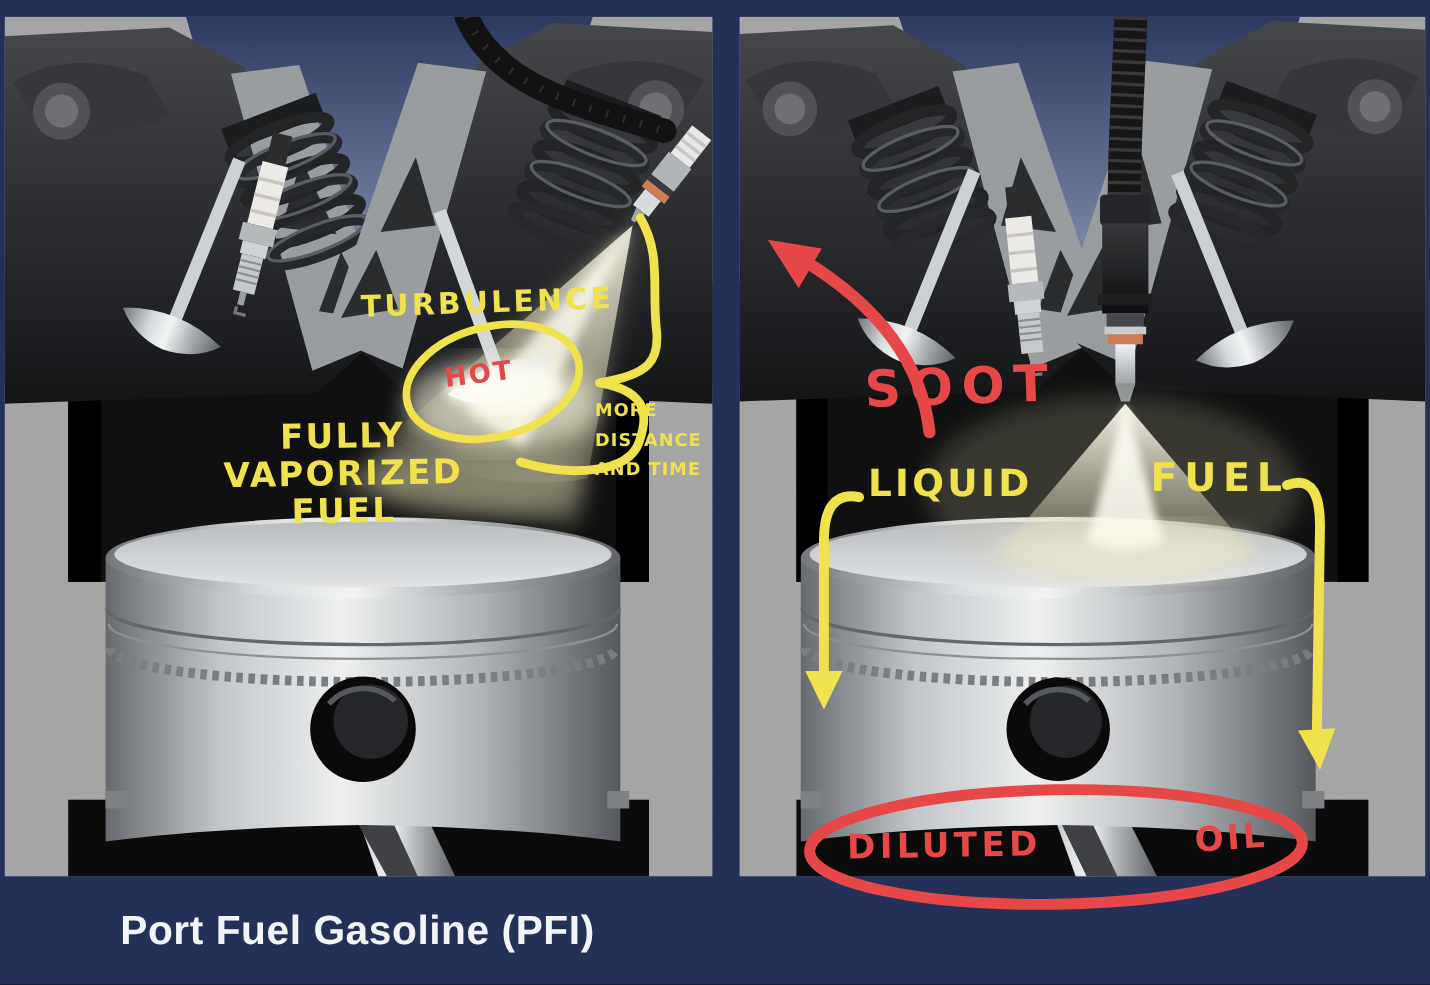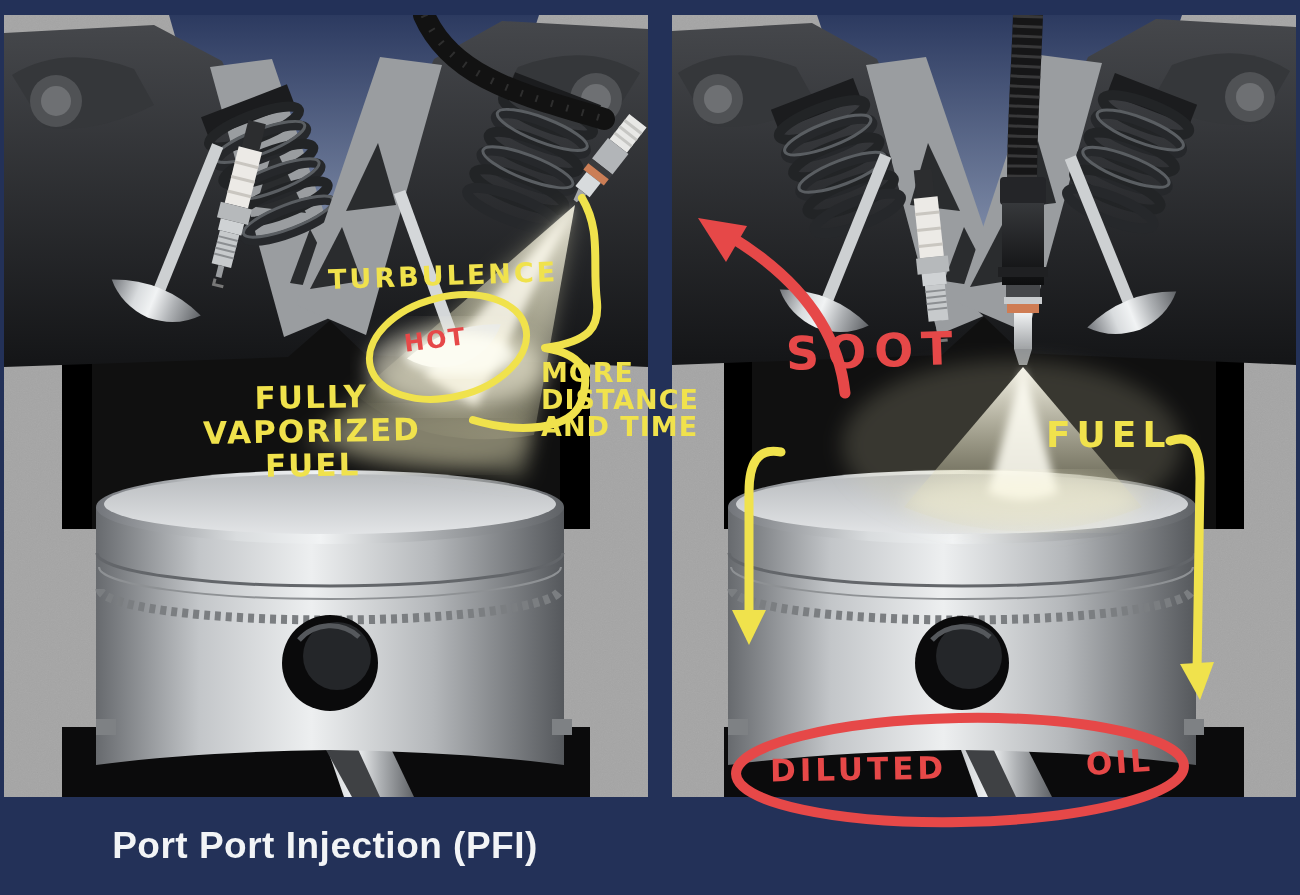--- a/index.html
+++ b/index.html
@@ -28,21 +28,21 @@
   .anno-yellow{stroke:var(--annotation-yellow,#f0e24c);}
   .anno-red{stroke:var(--annotation-red,#e64848);}
   .anno-red-fill{fill:var(--annotation-red,#e64848);stroke:none;}
   .hand{position:absolute;z-index:6;font-family:"DejaVu Sans",sans-serif;font-weight:bold;
         text-transform:uppercase;white-space:nowrap;pointer-events:none;}
   .hand-yellow{color:var(--annotation-yellow,#f0e24c);}
   .hand-red{color:var(--annotation-red,#e64848);}
   .lbl-turbulence{left:328px;top:260px;font-size:27px;letter-spacing:3px;transform:rotate(-2deg);}
   .lbl-hot{left:404px;top:326px;font-size:24px;letter-spacing:2px;transform:rotate(-7deg);}
   .lbl-fully{left:188px;top:380px;width:248px;text-align:center;font-size:31px;line-height:34px;letter-spacing:2px;transform:rotate(-1deg);}
-  .lbl-more{left:541px;top:359px;font-size:27px;line-height:27px;letter-spacing:1px;}
+  .lbl-more{left:541px;top:359px;font-size:16px;line-height:27px;letter-spacing:1px;}
   .lbl-soot{left:786px;top:324px;font-size:46px;letter-spacing:8px;transform:rotate(-2deg);}
   .lbl-liquid{left:789px;top:420px;font-size:34px;letter-spacing:3px;}
   .lbl-fuel{left:1046px;top:414px;font-size:36px;letter-spacing:6px;}
   .lbl-diluted{left:770px;top:751px;font-size:31px;letter-spacing:4px;transform:rotate(-1deg);}
   .lbl-oil{left:1086px;top:744px;font-size:31px;letter-spacing:3px;transform:rotate(-4deg);}
   .hand span{display:block;}
 </style>
 </head>
 <body>
 
@@ -409,21 +409,21 @@
         <path d="M351,352 L232,492 Q290,516 351,516 Q412,516 470,492 Z" fill="url(#Rspray)"></path>
         <path d="M351,352 L316,478 Q351,492 386,478 Z" fill="rgba(255,254,245,0.85)" filter="url(#Rblur4)"></path>
         <ellipse cx="351" cy="486" rx="118" ry="26" fill="rgba(248,244,215,0.5)" filter="url(#Rblur10)"></ellipse>
       </g>
     </svg>
   </div>
 
   <div class="divider"></div>
 
   <div class="caption-bar">
-    <div class="caption caption-left">Port Port Injection (PFI)</div>
+    <div class="caption caption-left">Port Fuel Gasoline (PFI)</div>
   </div>
 
   <svg class="anno-layer" viewBox="0 0 1300 895">
     <ellipse class="anno anno-yellow" cx="448" cy="347" rx="80" ry="50" stroke-width="7" transform="rotate(-14 448 347)"></ellipse>
     <path class="anno anno-yellow" stroke-width="8" d="M582,198 C602,232 592,262 597,302 C599,327 591,341 545,348 C593,356 588,382 581,402 C571,430 520,434 473,420"></path>
     <path class="anno anno-red" stroke-width="11" d="M845,393 C838,330 798,278 731,237"></path>
     <polygon class="anno-red-fill" points="698,218 747,226 726,262"></polygon>
     <path class="anno anno-yellow" stroke-width="9" d="M781,452 C757,447 749,465 749,492 L749,618"></path>
     <polygon points="732,610 766,610 749,645" style="fill:var(--annotation-yellow,#f0e24c)"></polygon>
     <path class="anno anno-yellow" stroke-width="9" d="M1170,441 C1194,432 1200,452 1200,478 L1197,672"></path>
@@ -437,17 +437,18 @@
     <span>FULLY</span>
     <span>VAPORIZED</span>
     <span>FUEL</span>
   </div>
   <div class="hand hand-yellow lbl-more">
     <span>MORE</span>
     <span>DISTANCE</span>
     <span>AND TIME</span>
   </div>
   <div class="hand hand-red lbl-soot">SOOT</div>
+  <div class="hand hand-yellow lbl-liquid">LIQUID</div>
   <div class="hand hand-yellow lbl-fuel">FUEL</div>
   <div class="hand hand-red lbl-diluted">DILUTED</div>
   <div class="hand hand-red lbl-oil">OIL</div>
 
 </div>
 
 </body></html>

